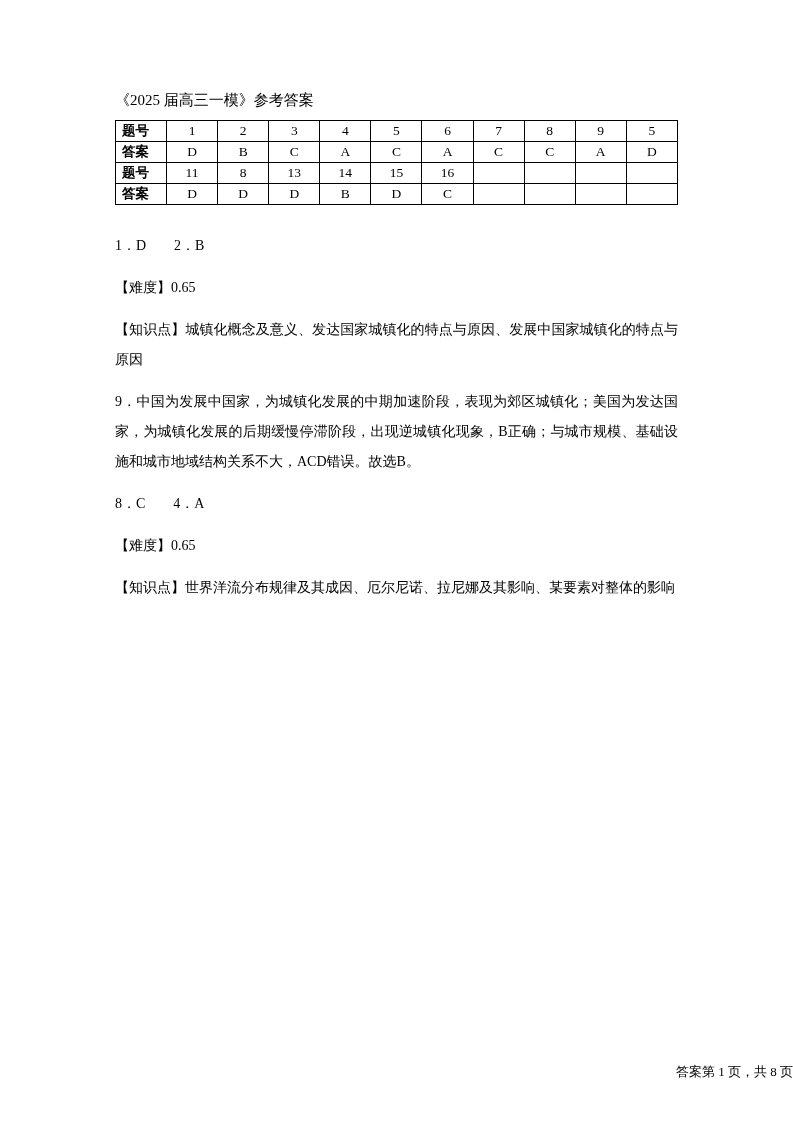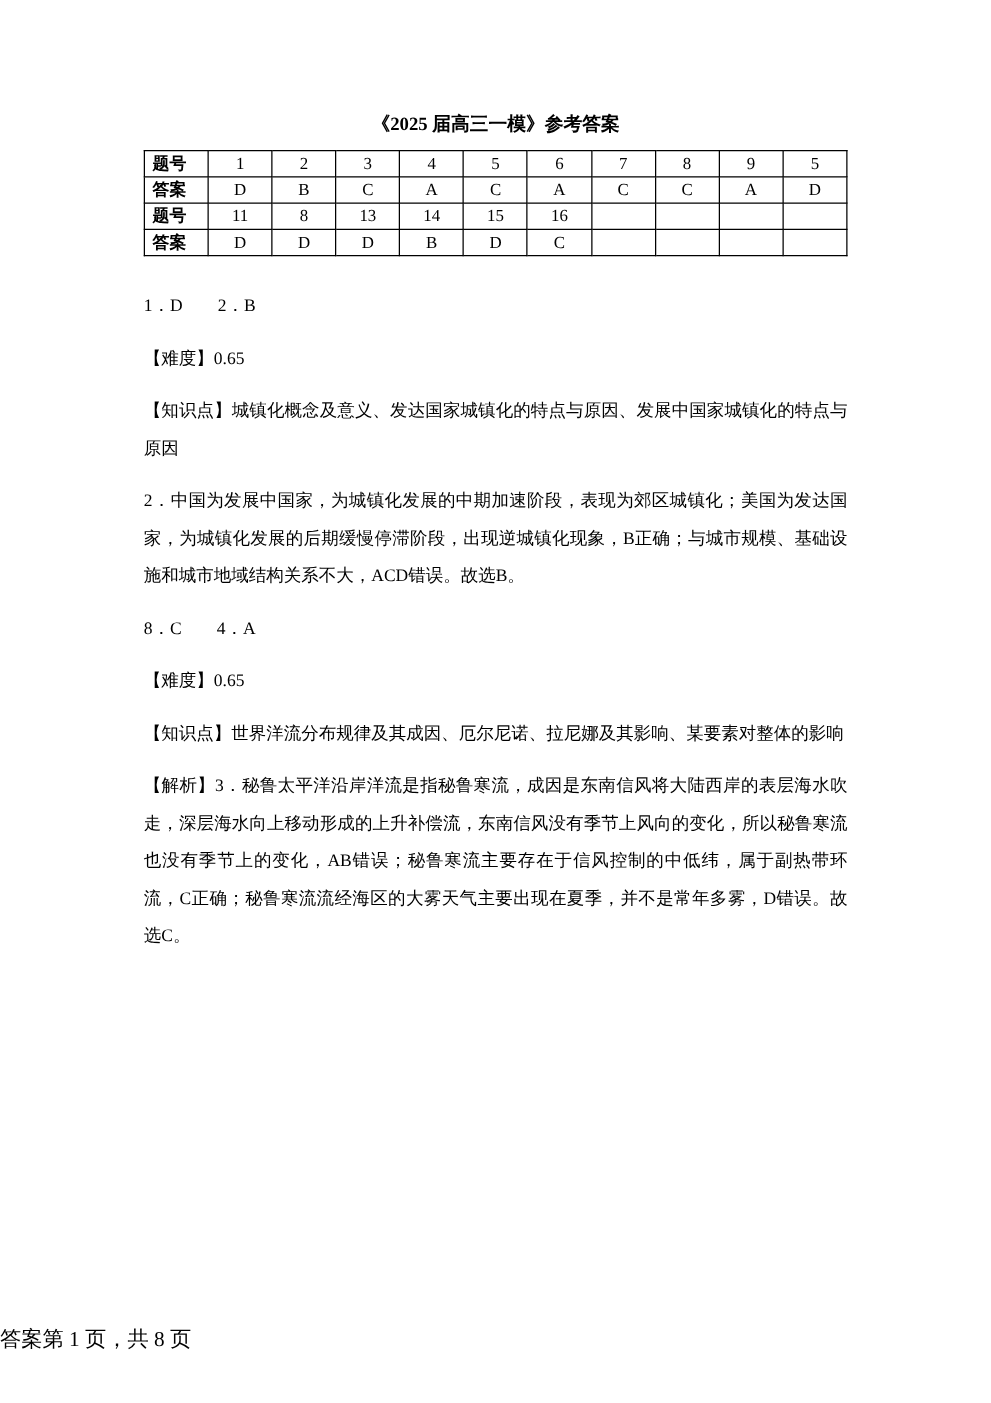--- a/index.html
+++ b/index.html
@@ -13,22 +13,21 @@
     font-family: "Liberation Serif", "DejaVu Serif", serif;
     overflow: hidden;
   }
   .content {
     position: absolute;
     left: 115px;
     right: 115px;
     top: 90px;
   }
   .doc-title {
-    text-align: center;
-    font-weight: bold;
+    font-weight: normal;
     font-size: 15px;
     line-height: 20px;
     margin-bottom: 10px;
   }
   table.answer-table {
     width: 100%;
     border-collapse: collapse;
     table-layout: fixed;
     margin-bottom: 26px;
   }
@@ -52,22 +51,22 @@
     text-align: justify;
     margin: 12px 0 3px 0;
     white-space: pre-wrap;
     word-break: break-all;
   }
   .doc-footer {
     position: absolute;
     left: 0;
     right: 0;
     bottom: 42px;
-    text-align: left;
-    font-size: 17px;
+    text-align: right;
+    font-size: 13px;
     line-height: 16px;
   }
 </style>
 </head>
 <body>
 
 <div class="page">
   <div class="content">
     <div class="doc-title">《2025 届高三一模》参考答案</div>
 
@@ -125,22 +124,21 @@
             <td></td>
             <td></td>
           </tr>
         </tbody>
     </table>
 
     <div class="doc-body">
         <p class="para">1．D　　2．B</p>
         <p class="para">【难度】0.65</p>
         <p class="para">【知识点】城镇化概念及意义、发达国家城镇化的特点与原因、发展中国家城镇化的特点与原因</p>
-        <p class="para">2．中国为发展中国家，为城镇化发展的中期加速阶段，表现为郊区城镇化；美国为发达国家，为城镇化发展的后期缓慢停滞阶段，出现逆城镇化现象，B正确；与城市规模、基础设施和城市地域结构关系不大，ACD错误。故选B。</p>
+        <p class="para">9．中国为发展中国家，为城镇化发展的中期加速阶段，表现为郊区城镇化；美国为发达国家，为城镇化发展的后期缓慢停滞阶段，出现逆城镇化现象，B正确；与城市规模、基础设施和城市地域结构关系不大，ACD错误。故选B。</p>
         <p class="para">8．C　　4．A</p>
         <p class="para">【难度】0.65</p>
         <p class="para">【知识点】世界洋流分布规律及其成因、厄尔尼诺、拉尼娜及其影响、某要素对整体的影响</p>
-        <p class="para">【解析】3．秘鲁太平洋沿岸洋流是指秘鲁寒流，成因是东南信风将大陆西岸的表层海水吹走，深层海水向上移动形成的上升补偿流，东南信风没有季节上风向的变化，所以秘鲁寒流也没有季节上的变化，AB错误；秘鲁寒流主要存在于信风控制的中低纬，属于副热带环流，C正确；秘鲁寒流流经海区的大雾天气主要出现在夏季，并不是常年多雾，D错误。故选C。</p>
       </div>
   </div>
 
   <div class="doc-footer">答案第 1 页，共 8 页</div>
 </div>
 
 </body></html>

